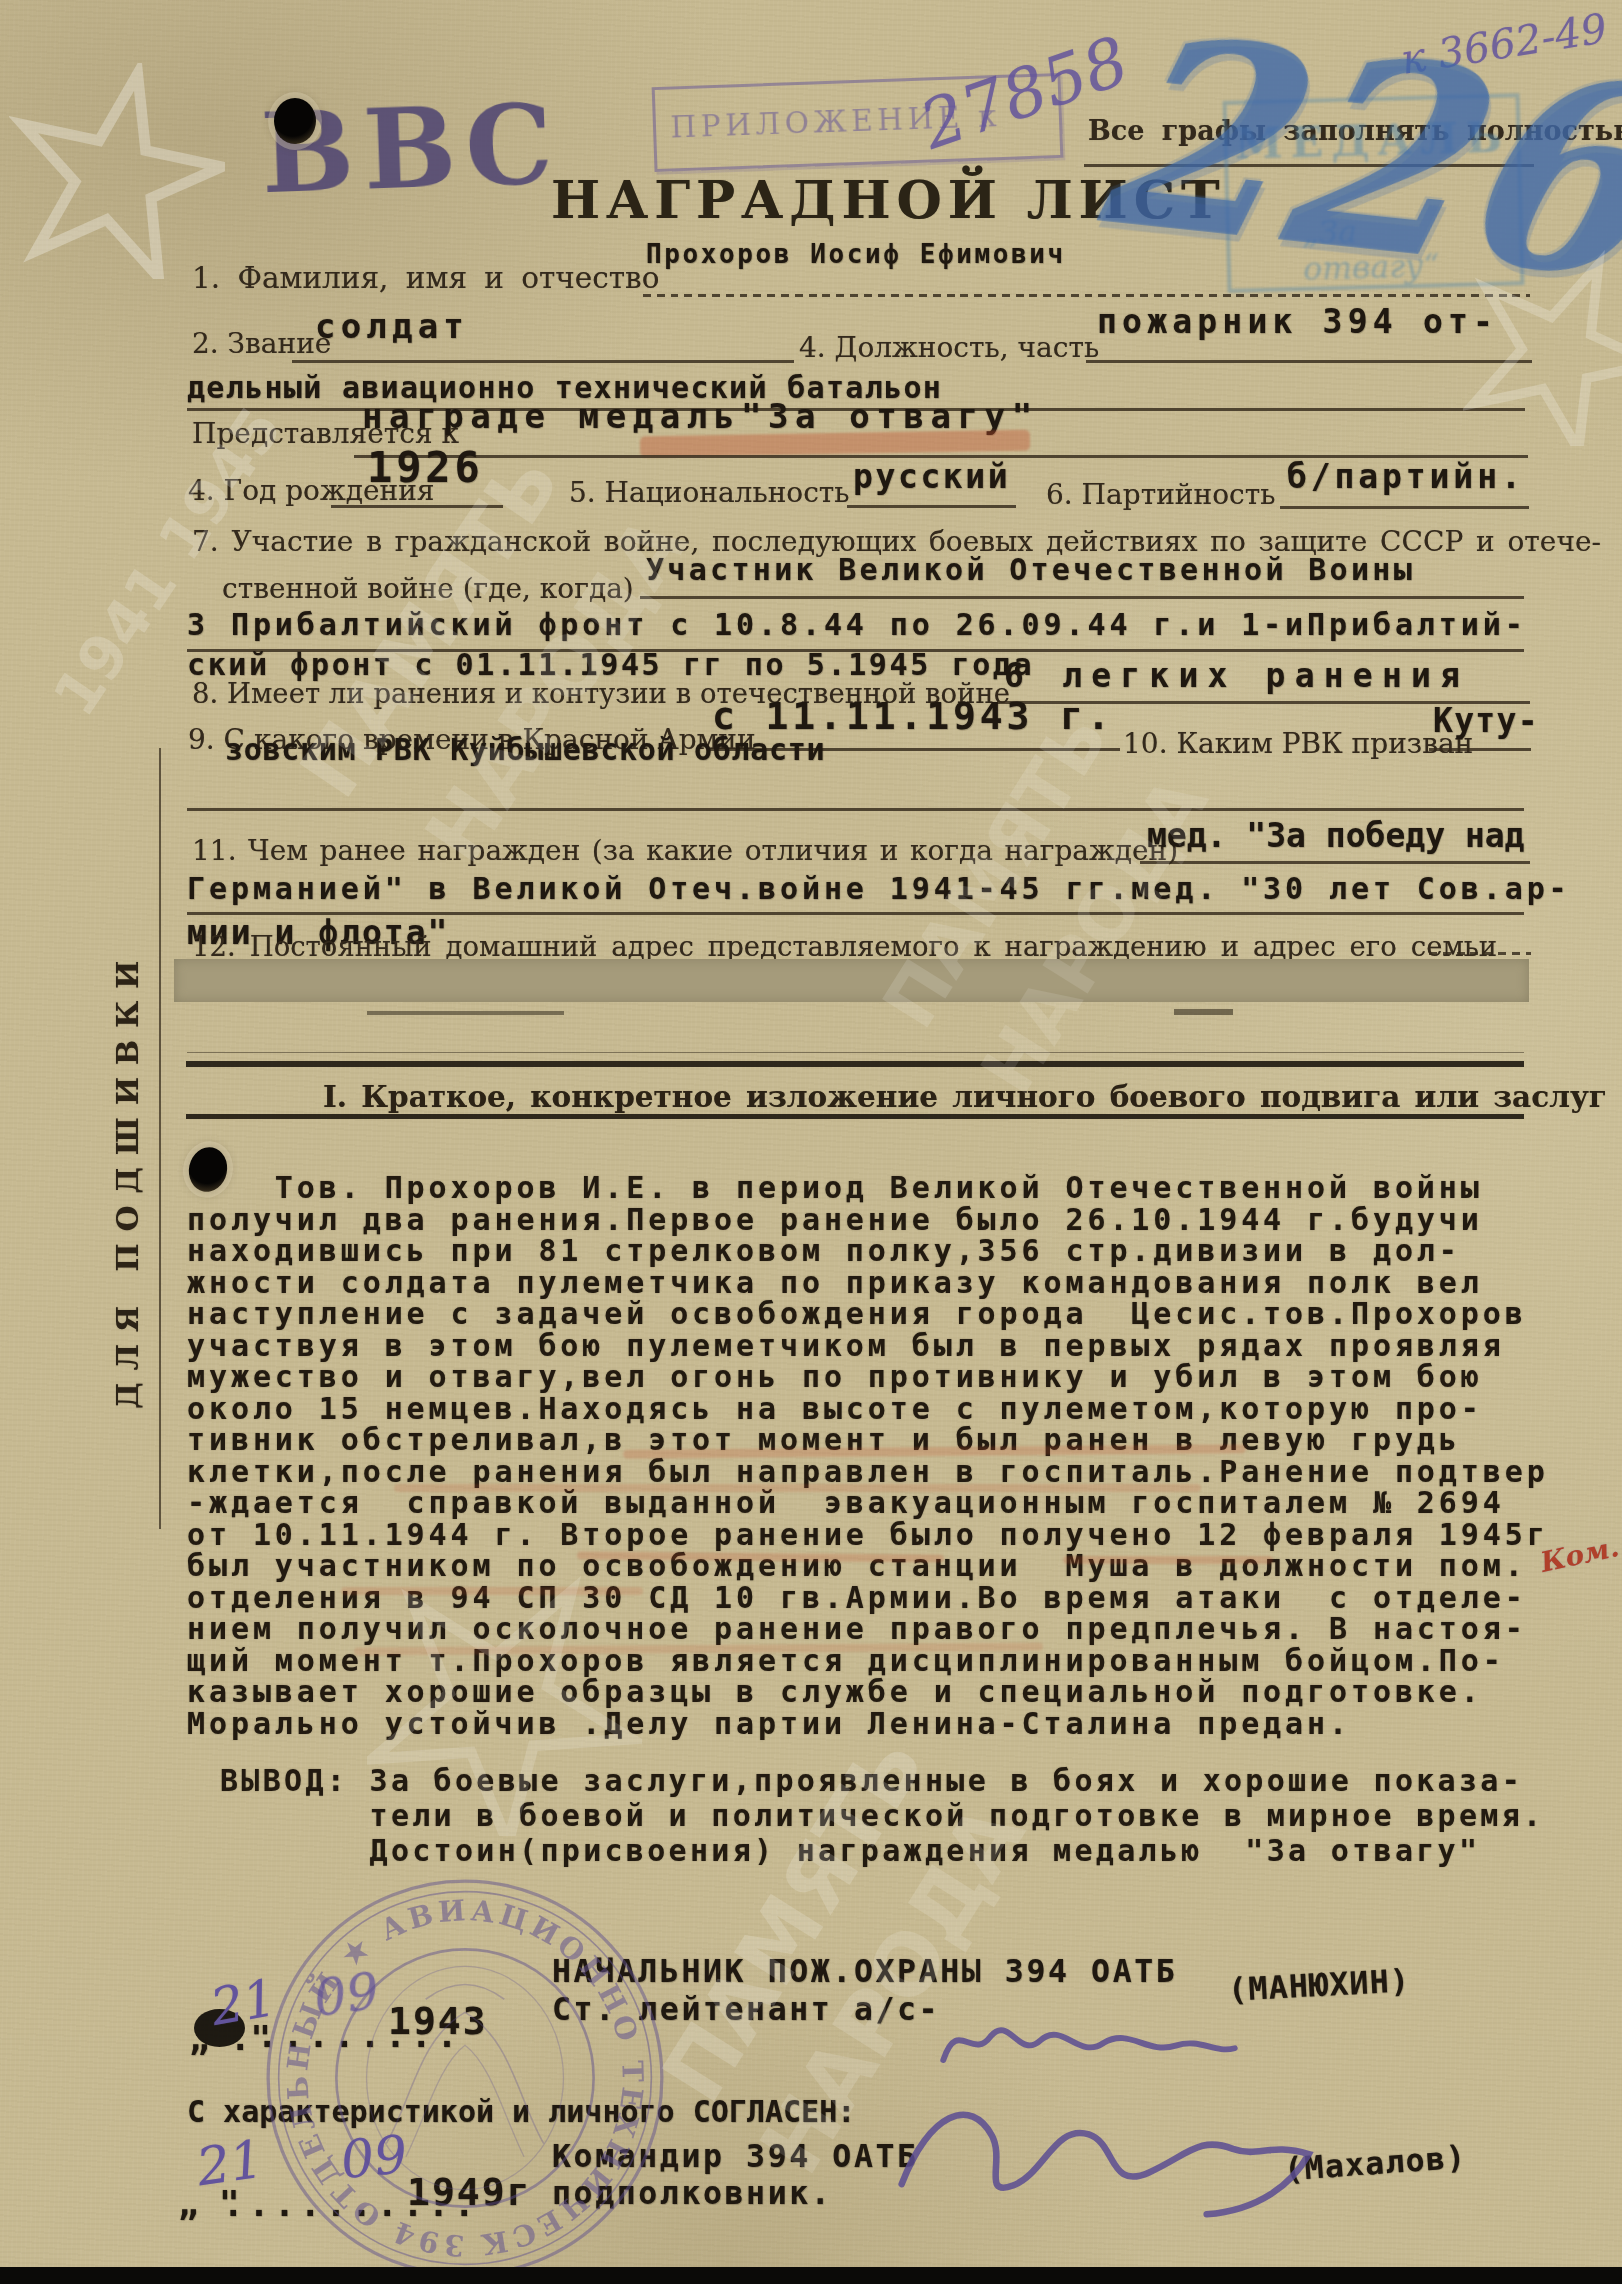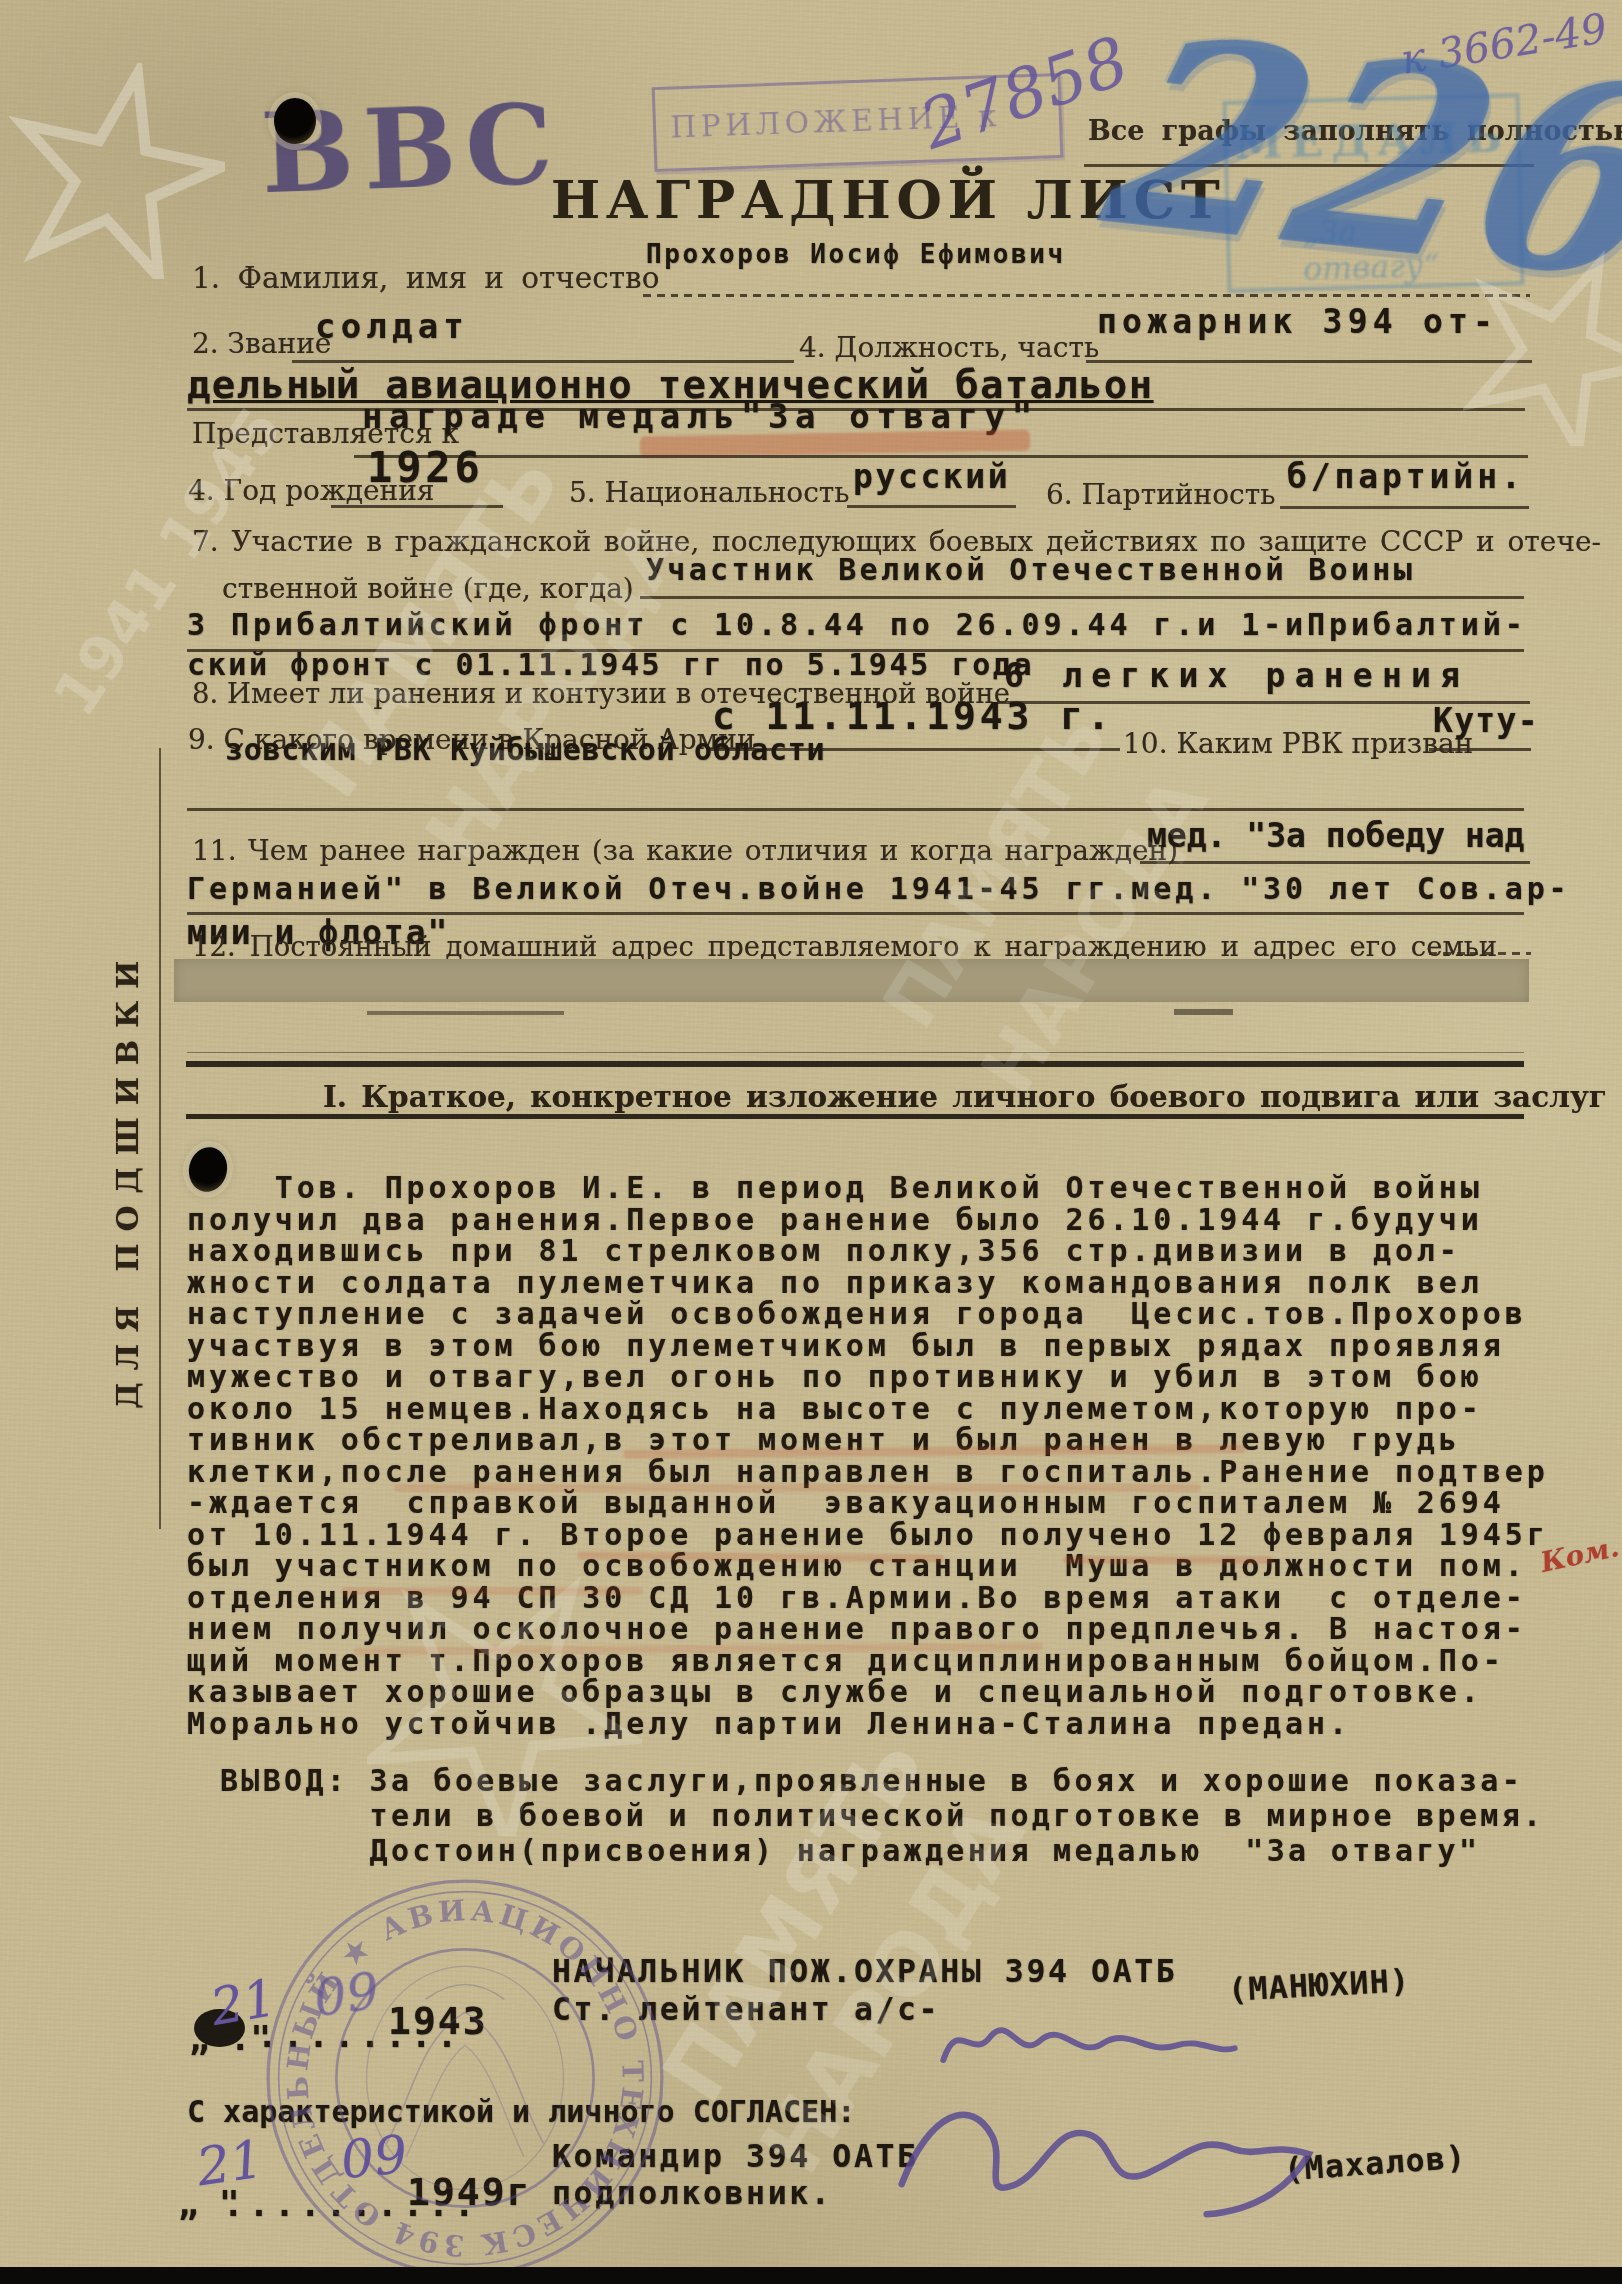--- a/index.html
+++ b/index.html
@@ -81,21 +81,21 @@
   <div class="typed" style="left:646px;top:239px;font-size:26px;letter-spacing:2.6px;">Прохоров Иосиф Ефимович</div>
   <div class="lbl" style="left:192px;top:261px;font-size:29.5px;word-spacing:7.9px;">1. Фамилия, имя и отчество</div>
   <div class="rule dotted" style="left:643px;top:294px;width:887px;"></div>
 
   <div class="lbl" style="left:192px;top:327px;font-size:28px;">2. Звание</div>
   <div class="typed" style="left:315px;top:306px;font-size:34px;letter-spacing:5.2px;">солдат</div>
   <div class="rule" style="left:292px;top:360px;width:502px;"></div>
   <div class="lbl" style="left:799px;top:331px;font-size:28px;">4. Должность, часть</div>
   <div class="typed" style="left:1097px;top:302px;font-size:33px;letter-spacing:5.2px;">пожарник 394 от-</div>
   <div class="rule" style="left:1086px;top:360px;width:446px;"></div>
-  <div class="typed" style="left:187px;top:362px;font-size:39px;letter-spacing:1.3px;text-decoration:underline;">дельный авиационно технический батальон</div>
+  <div class="typed" style="left:187px;top:370px;font-size:30px;letter-spacing:1.3px;">дельный авиационно технический батальон</div>
   <div class="rule" style="left:187px;top:408px;width:1338px;"></div>
 
   <div class="lbl" style="left:192px;top:417px;font-size:28px;">Представляется к</div>
   <div class="typed" style="left:362px;top:396px;font-size:34px;letter-spacing:6.6px;">награде медаль"За отвагу"</div>
   <div class="redmark" style="left:640px;top:433px;width:390px;height:21px;transform:rotate(-1deg);opacity:.85;"></div>
   <div class="rule" style="left:354px;top:455px;width:1174px;"></div>
 
   <div class="lbl" style="left:188px;top:474px;font-size:28px;">4. Год рождения</div>
   <div class="typed" style="left:367px;top:443px;font-size:42px;letter-spacing:3.9px;">1926</div>
   <div class="rule" style="left:331px;top:505px;width:172px;"></div>

